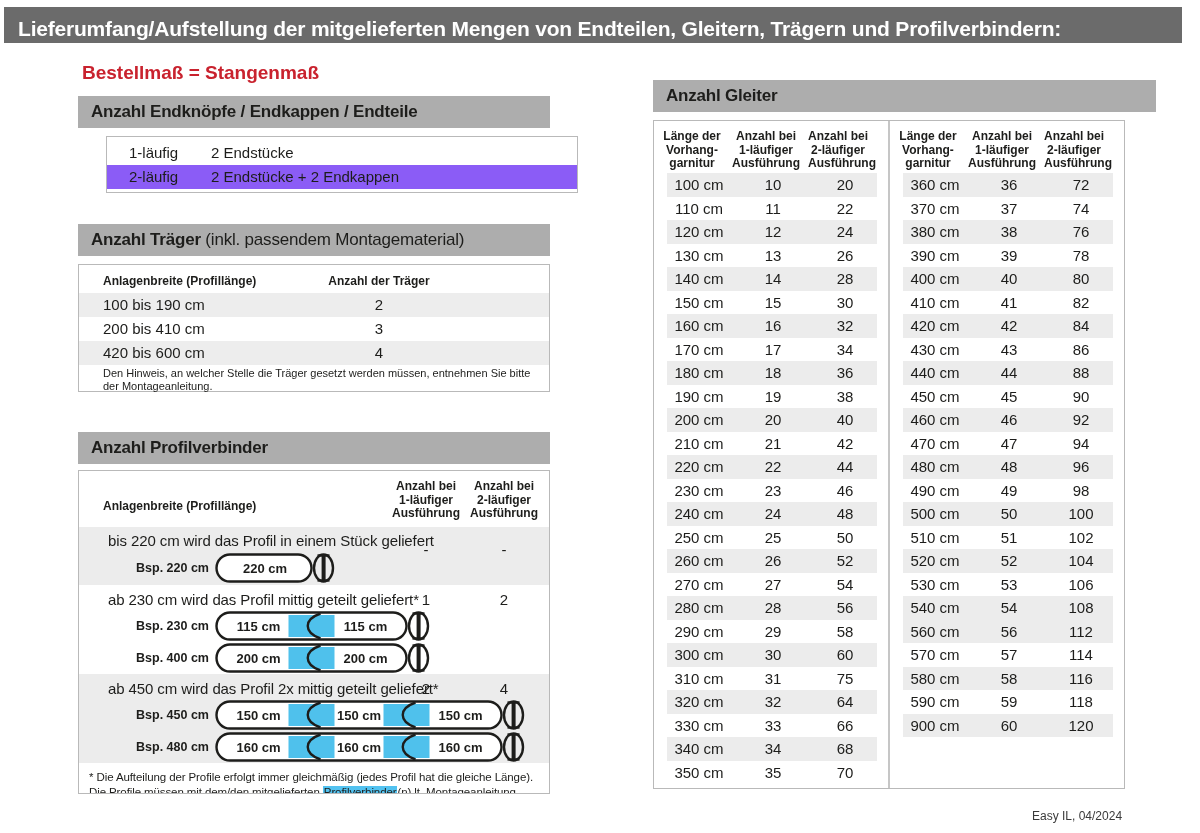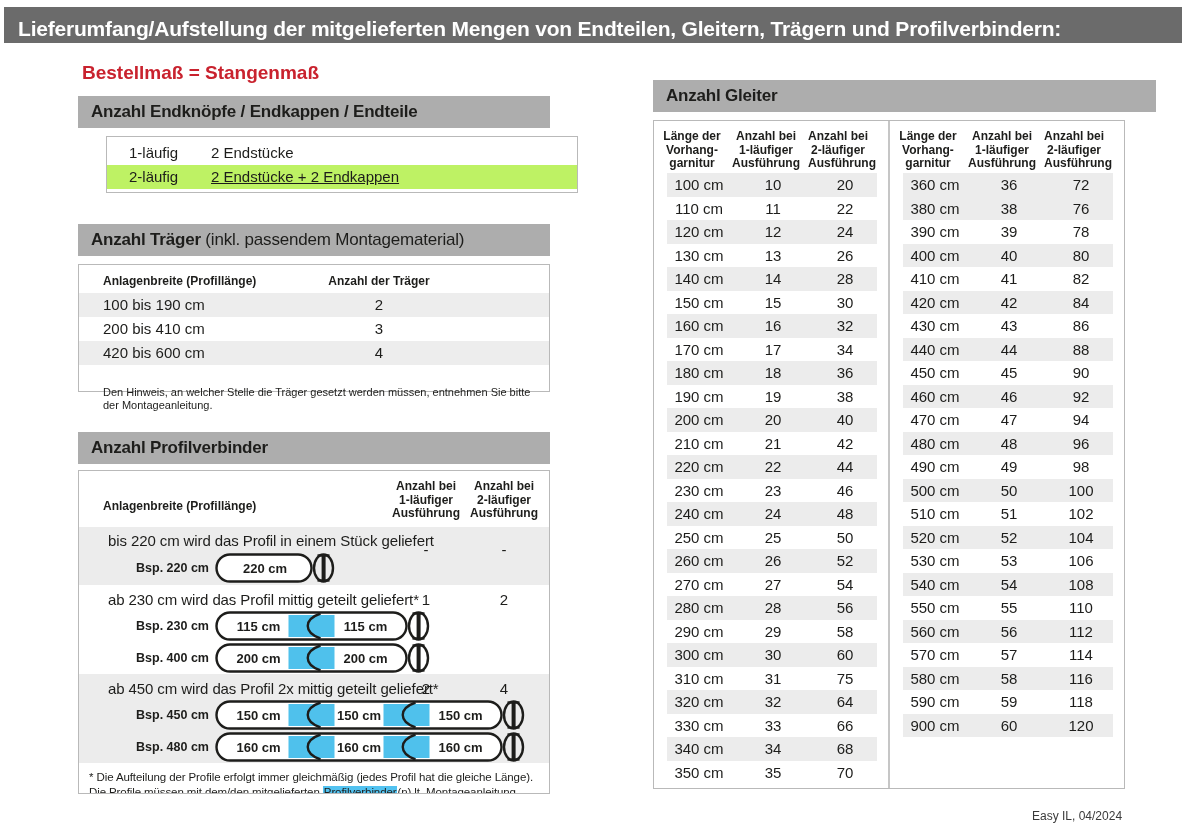--- a/index.html
+++ b/index.html
@@ -19,31 +19,31 @@
   
   .sec-h{
     height:32px;background:#ADADAD;font-size:17px;font-weight:bold;
     line-height:32px;padding-left:13px;box-sizing:border-box;letter-spacing:-0.2px;
   }
   .sec-h .light{font-weight:normal;}
   .box{background:#fff;border:1px solid #B9B9B9;box-sizing:border-box;}
   
   .e-rows{padding-top:4px;}
   .e-row{height:24px;line-height:24px;font-size:15px;position:relative;}
-  .e-row.stripe{background:#bef264;text-decoration:underline;}
+  .e-row.stripe{background:#8b5cf6;}
   .e-label{display:inline-block;margin-left:22px;width:82px;}
   
   .t-head-label{position:absolute;top:9px;left:24px;font-size:12px;font-weight:bold;}
   .t-head-val{position:absolute;top:9px;left:240px;width:120px;text-align:center;font-size:12px;font-weight:bold;}
   .t-rows{position:absolute;top:28px;left:0;right:0;}
   .t-row{position:relative;height:24px;line-height:24px;font-size:15px;}
   .t-row.stripe{background:#EDEDED;}
   .t-label{padding-left:24px;border-radius:11px;}
   .t-val{position:absolute;left:240px;top:0;width:120px;text-align:center;}
-  .t-note{position:absolute;top:102px;left:24px;right:16px;font-size:11px;line-height:13px;white-space:pre-line;margin-top:19px;}
+  .t-note{position:absolute;top:102px;left:24px;right:16px;font-size:11px;line-height:13px;white-space:pre-line;}
   
   .pv-box{overflow:hidden;}
   .pv-col1{position:absolute;left:24px;top:28px;font-size:12px;font-weight:bold;}
   .pv-colh{position:absolute;top:9px;width:80px;text-align:center;font-size:12px;font-weight:bold;line-height:13.5px;white-space:pre-line;}
   .pv-colh.h1{left:307px;}
   .pv-colh.h2{left:385px;}
   .pv-rows{margin-top:56px;}
   .p-row{position:relative;}
   .p-row.gray{background:#ECECEC;}
   .p-text{font-size:15px;padding:6px 0 2px 29px;letter-spacing:-0.1px;}
@@ -382,20 +382,25 @@
       <div class="g-hcell">Anzahl bei
 2-läufiger
 Ausführung</div>
     </div>
     <div>
         <div class="g-row stripe">
           <div class="g-cell">360 cm</div>
           <div class="g-cell">36</div>
           <div class="g-cell">72</div>
         </div>
+        <div class="g-row">
+          <div class="g-cell">370 cm</div>
+          <div class="g-cell">37</div>
+          <div class="g-cell">74</div>
+        </div>
         <div class="g-row stripe">
           <div class="g-cell">380 cm</div>
           <div class="g-cell">38</div>
           <div class="g-cell">76</div>
         </div>
         <div class="g-row">
           <div class="g-cell">390 cm</div>
           <div class="g-cell">39</div>
           <div class="g-cell">78</div>
         </div>
@@ -467,25 +472,20 @@
         <div class="g-row">
           <div class="g-cell">530 cm</div>
           <div class="g-cell">53</div>
           <div class="g-cell">106</div>
         </div>
         <div class="g-row stripe">
           <div class="g-cell">540 cm</div>
           <div class="g-cell">54</div>
           <div class="g-cell">108</div>
         </div>
-        <div class="g-row">
-          <div class="g-cell">550 cm</div>
-          <div class="g-cell">55</div>
-          <div class="g-cell">110</div>
-        </div>
         <div class="g-row stripe">
           <div class="g-cell">560 cm</div>
           <div class="g-cell">56</div>
           <div class="g-cell">112</div>
         </div>
         <div class="g-row">
           <div class="g-cell">570 cm</div>
           <div class="g-cell">57</div>
           <div class="g-cell">114</div>
         </div>

